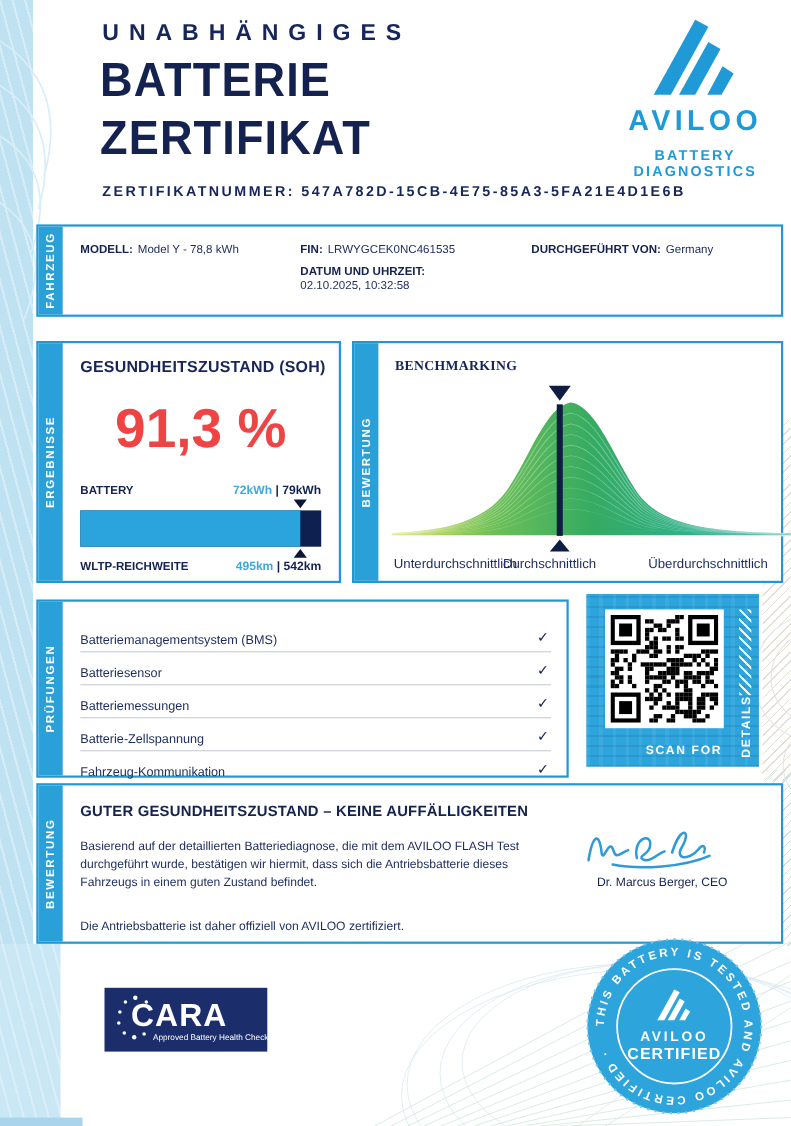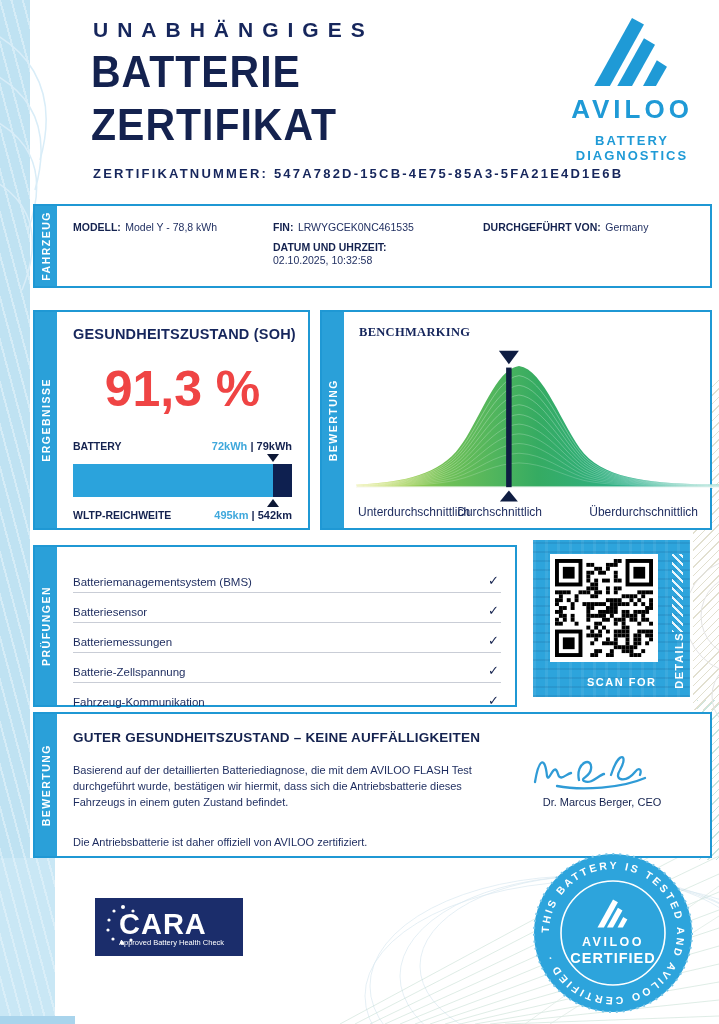--- a/index.html
+++ b/index.html
@@ -84,21 +84,21 @@
   .as-head{font-size:13.5px;font-weight:bold;letter-spacing:.2px;padding:16px 0 0 16px;color:#14224f;}
   .as-body{position:absolute;left:16px;top:48px;width:438px;font-size:11px;line-height:16px;color:#1c2b5e;}
   .as-body2{margin-top:24px;}
   .sig{position:absolute;right:28px;top:28px;width:160px;text-align:center;}
   .sig svg{width:150px;height:52px;display:block;margin:0 auto;}
   .sig .who{font-size:11px;color:#14224f;margin-top:2px;}
   
   .cara{position:absolute;left:95px;top:872px;width:148px;height:58px;background:#1b2d6b;color:#fff;margin-top:26px;}
   .cara .dots{position:absolute;left:6px;top:5px;}
   .cara .word{position:absolute;left:24px;top:10px;font-size:29px;font-weight:bold;letter-spacing:1px;}
-  .cara .sub{position:absolute;left:24px;top:40px;font-size:7.5px;white-space:nowrap;}
+  .cara .sub{position:absolute;left:44px;top:40px;font-size:7.5px;white-space:nowrap;}
   .badge{position:absolute;left:532px;top:852px;width:162px;height:162px;z-index:3;}
   .fan{left:340px;top:846px;width:379px;height:178px;opacity:.75;}
   .circles-right{left:648px;top:556px;width:120px;height:170px;}
   .arcs-topleft{left:0;top:0;width:110px;height:300px;}
 </style>
 </head>
 <body>
 
 <svg width="0" height="0" style="position:absolute">
   <defs>

